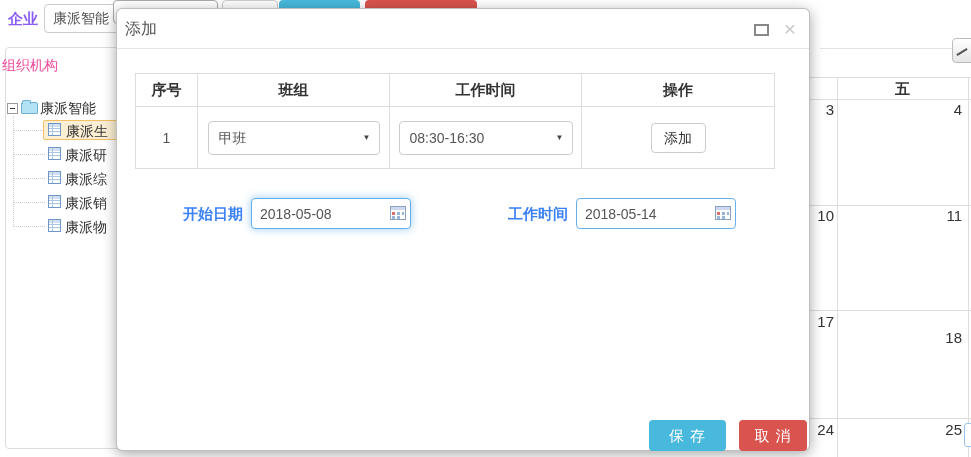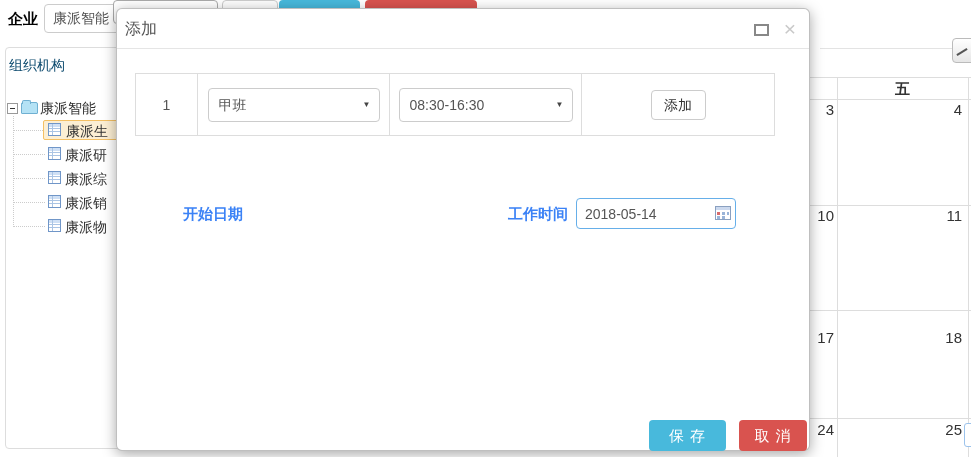--- a/index.html
+++ b/index.html
@@ -5,41 +5,41 @@
   * { margin:0; padding:0; box-sizing:border-box; }
   body { background:#fff; font-family:"Liberation Sans", sans-serif; }
   #stage {
     position:relative; width:971px; height:457px;
     background:#fff; overflow:hidden;
     font-family:"Liberation Sans", sans-serif;
   }
   .abs { position:absolute; }
 
   
-  .company-label { left:8px; top:10px; font-size:15px; font-weight:bold; color:#000000; }
+  .company-label { left:8px; top:10px; font-size:15px; font-weight:bold; color:#8b5cf6; }
   .company-input {
     left:44px; top:4px; width:158px; height:29px;
     border:1px solid #ccc; border-radius:4px;
     font-size:14px; color:#555; padding:0 8px;
     font-family:"Liberation Sans", sans-serif; background:#fff;
   }
 
   
   .frag { top:0; height:24px; border-radius:4px; }
   .frag-tab1 { left:113px; width:105px; background:#fff; border:1px solid #aaa; }
   .frag-tab2 { left:222px; width:56px; background:#fdfdfd; border:1px solid #ccc; }
   .frag-blue { left:279px; width:81px; }
   .frag-red  { left:365px; width:112px; }
 
   
   .sidebar {
     left:5px; top:47px; width:250px; height:402px;
     background:#fff; border:1px solid #ddd; border-radius:4px;
   }
-  .sidebar-title { left:9px; top:57px; font-size:14px; color:#0c4a6e;font-family:Liberation Serif, serif; }
+  .sidebar-title { left:2px; top:57px; font-size:14px; color:#ec4899;font-family:Liberation Serif, serif; }
 
   .tree-label { font-size:14px; color:#333; white-space:nowrap; }
   .tree-conn-v { left:13px; top:116px; width:1px; height:111px; border-left:1px dotted #ccc; }
   .tree-conn-h { left:13px; width:32px; height:1px; border-top:1px dotted #ccc; }
 
   .expander {
     left:7px; top:103px; width:11px; height:11px;
     border:1px solid #999; background:#fff;
   }
   .expander .minus {
@@ -229,21 +229,21 @@
   <div class="abs hline" style="top:205px;"></div>
   <div class="abs hline" style="top:310px;"></div>
   <div class="abs hline" style="top:418px;"></div>
   <div class="abs vline" style="left:837px;"></div>
   <div class="abs vline" style="left:968px;"></div>
 
   <div class="abs cal-weekday">五</div>
 
   <div class="abs cal-day" style="left:788px; top:101px;">3</div>
   <div class="abs cal-day" style="left:788px; top:207px;">10</div>
-  <div class="abs cal-day" style="left:788px; top:329px;">17</div>
+  <div class="abs cal-day" style="left:788px; top:313px;">17</div>
   <div class="abs cal-day" style="left:788px; top:421px;">24</div>
 
   <div class="abs cal-day" style="left:916px; top:101px;">4</div>
   <div class="abs cal-day" style="left:916px; top:207px;">11</div>
   <div class="abs cal-day" style="left:916px; top:329px;">18</div>
   <div class="abs cal-day" style="left:916px; top:421px;">25</div>
 
   <div class="abs cal-sel-frag"></div>
 
   <div class="abs modal">
@@ -254,20 +254,26 @@
     </div>
 
     <table class="sched">
       <colgroup>
           <col style="width:62px;">
           <col style="width:192px;">
           <col style="width:192px;">
           <col style="width:193px;">
         </colgroup>
       <tbody>
+          <tr>
+        <th>序号</th>
+        <th>班组</th>
+        <th>工作时间</th>
+        <th>操作</th>
+      </tr>
       <tr>
         <td>1</td>
         <td>
           <div class="fake-select">
             <span>甲班</span>
             <span class="caret">▼</span>
           </div>
         </td>
         <td>
           <div class="fake-select" style="width:174px;">
@@ -276,20 +282,32 @@
           </div>
         </td>
         <td>
           <span class="mini-btn">添加</span>
         </td>
       </tr>
     </tbody>
       </table>
 
     <div class="abs date-label" style="left:66px;">开始日期</div>
+    <div class="abs date-input-wrap" style="left:134px;">
+      <input class="date-input glow" value="2018-05-08" style="">
+      <span class="cal-ico">
+        <span class="frame"></span>
+          <span class="hdr"></span>
+          <span class="dotr"></span>
+        <span class="dotb1"></span>
+          <span class="dotb2"></span>
+          <span class="dotb3"></span>
+          <span class="dotb4"></span>
+      </span>
+    </div>
 
     <div class="abs date-label" style="left:391px;">工作时间</div>
     <div class="abs date-input-wrap" style="left:459px;">
       <input class="date-input" value="2018-05-14" style="">
       <span class="cal-ico">
         <span class="frame"></span>
           <span class="hdr"></span>
           <span class="dotr"></span>
         <span class="dotb1"></span>
           <span class="dotb2"></span>

